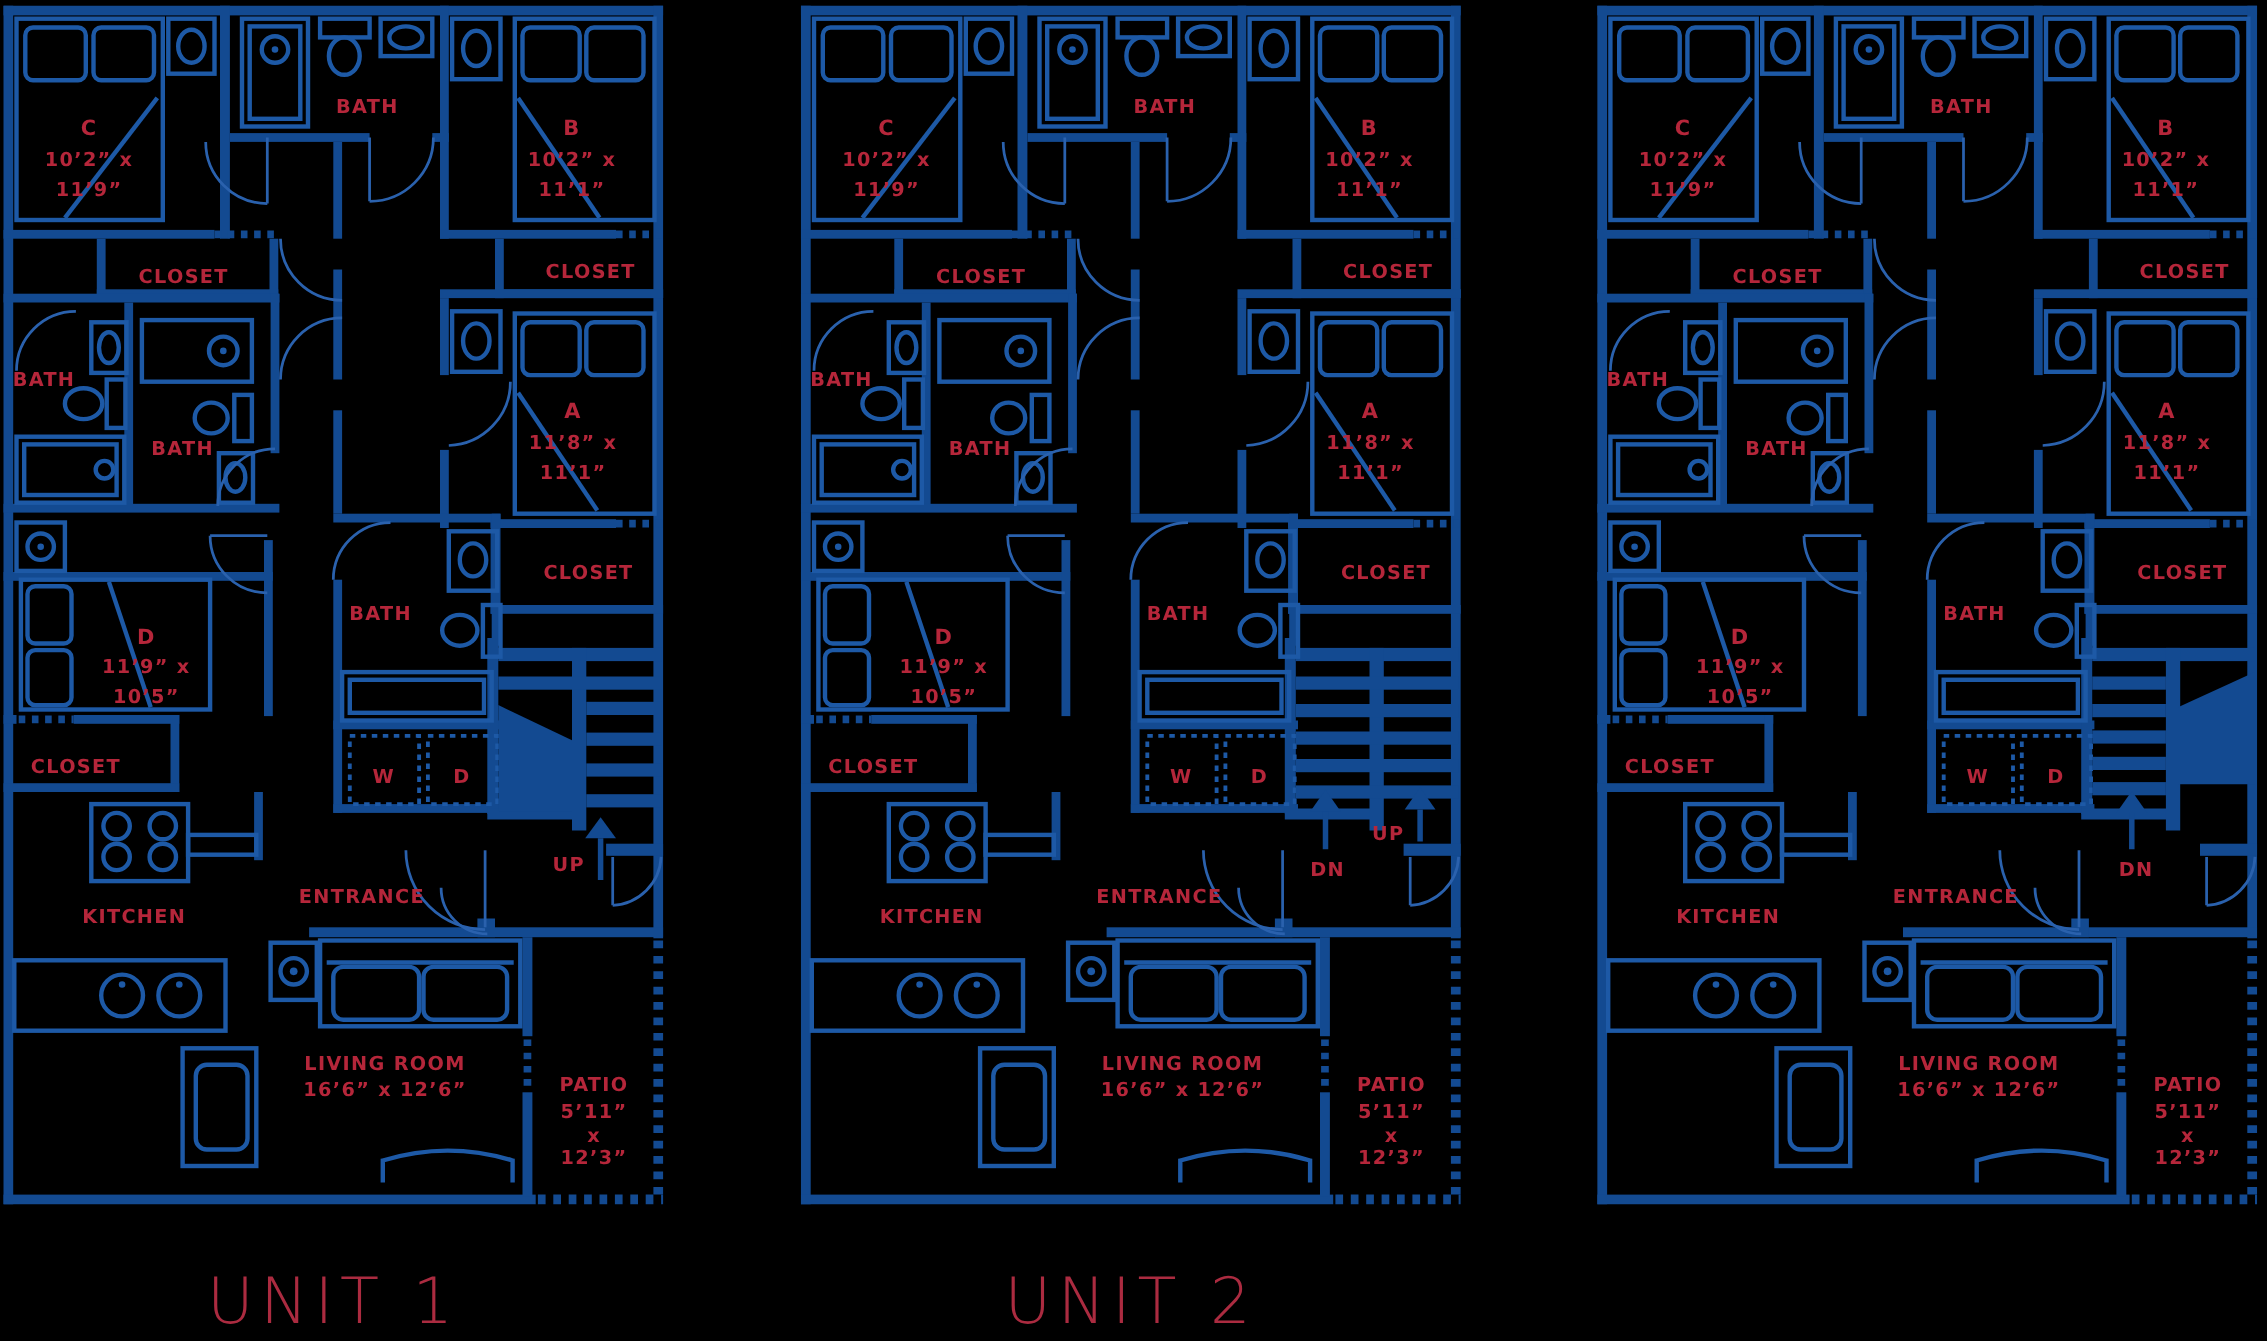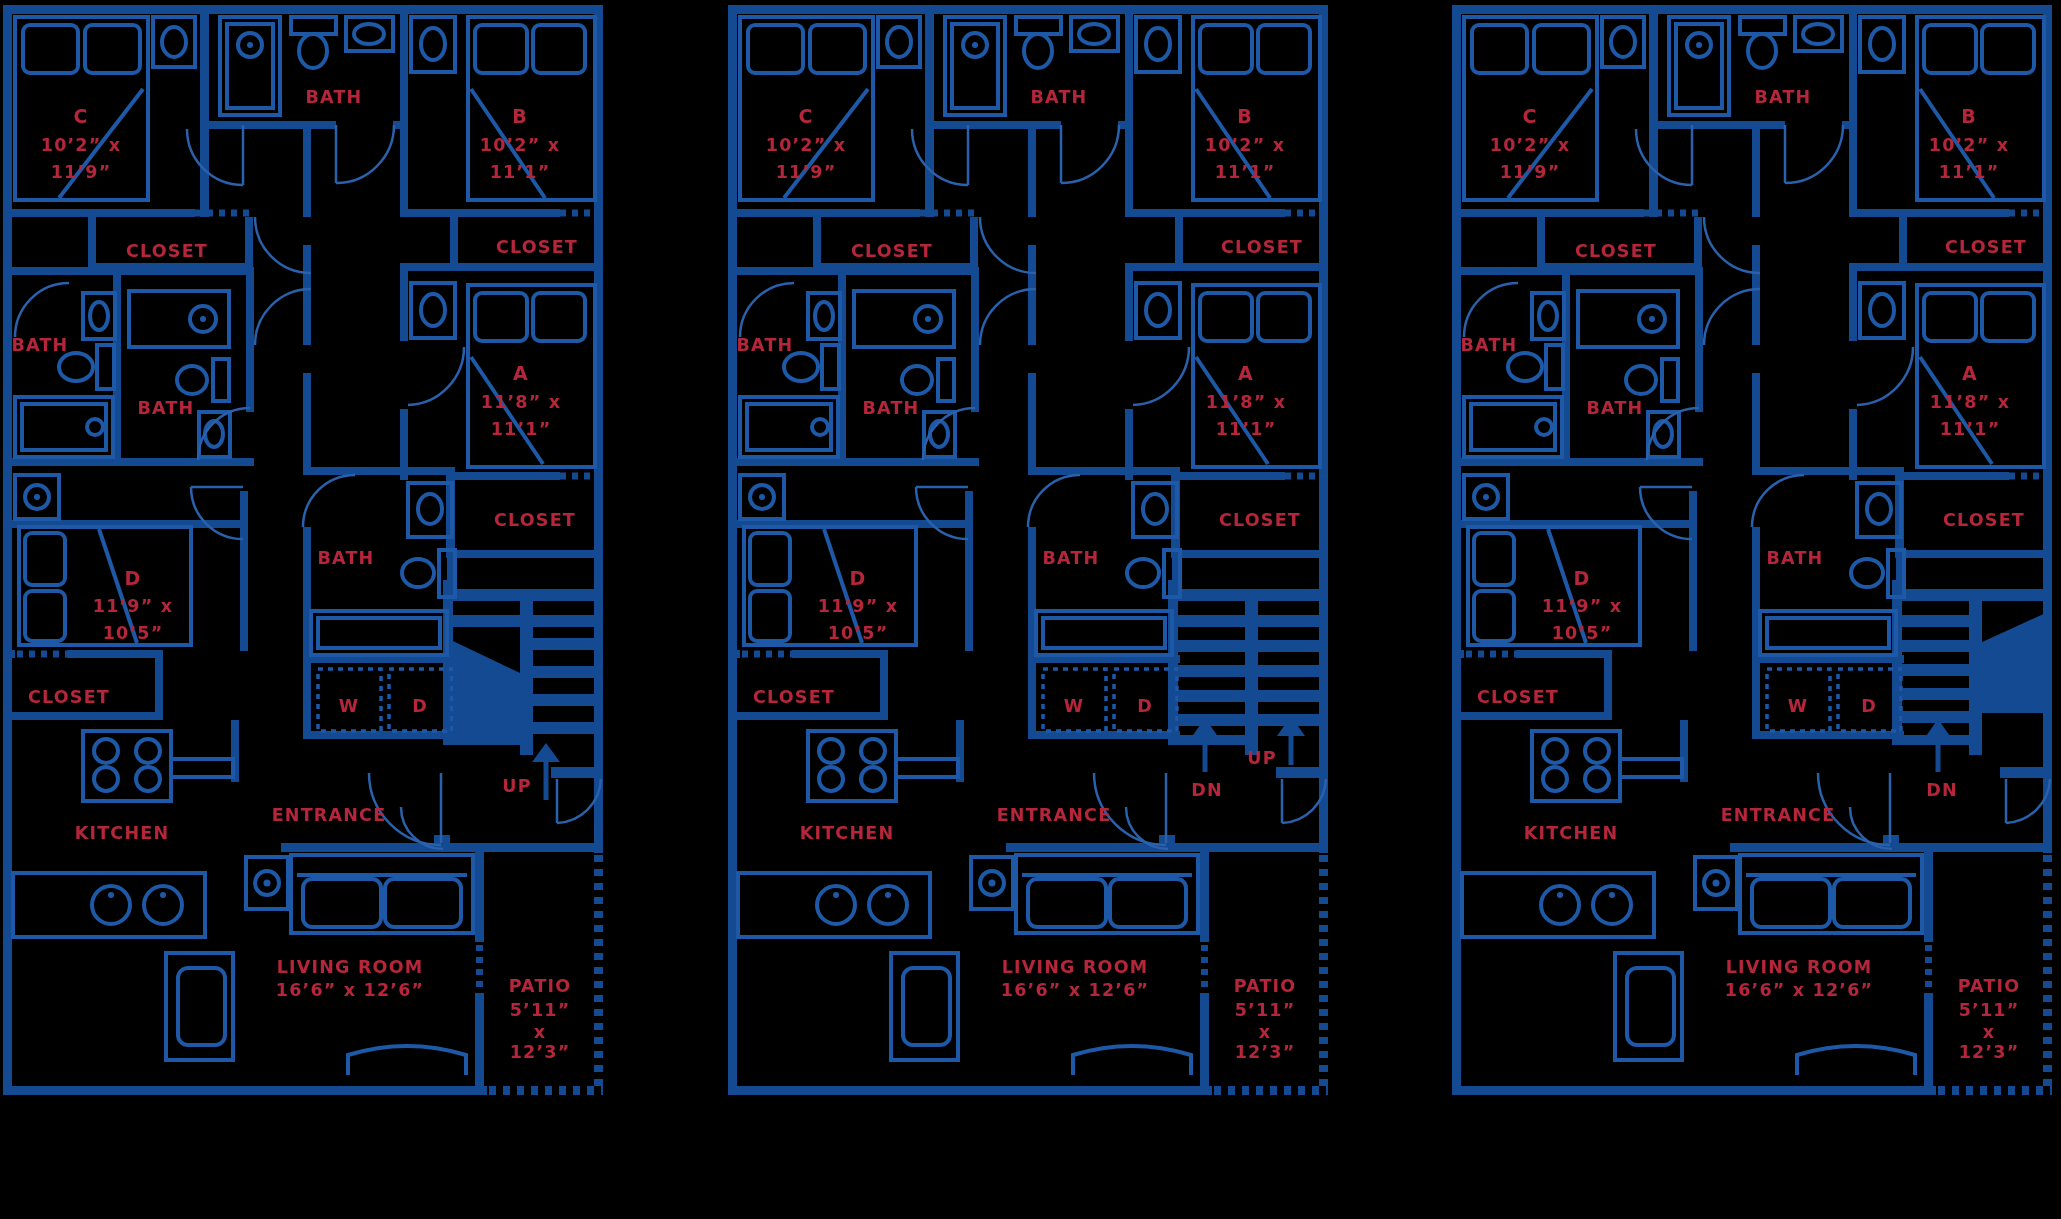--- a/index.html
+++ b/index.html
@@ -277,40 +277,42 @@
       <rect class="w" x="530" y="633" width="68" height="12"></rect>
       <rect class="w" x="530" y="661" width="68" height="12"></rect>
       <rect class="w" x="530" y="689" width="68" height="12"></rect>
       <rect class="w" x="530" y="717" width="68" height="12"></rect>
       <polygon class="w" points="450,636 517,668 517,733 450,733"></polygon>
       <polygon class="w" points="543,738 529,757 557,757"></polygon>
       <line x1="543" y1="757" x2="543" y2="795" stroke="var(--color-wall,#134a91)" stroke-width="5"></line>
       <text class="lbl" x="514" y="787">UP</text>
     </g>
   </svg>
+  <div class="unit-title">UNIT 1</div>
 </div>
 
 <div class="unit" style="left:728px">
   <svg viewBox="0 0 600 1090" width="600" height="1090">
     <use href="#plan-geometry"></use>
     <use href="#plan-labels"></use>
     <g>
       <rect class="w" x="450" y="610" width="148" height="12"></rect>
       <rect class="w" x="450" y="635" width="148" height="12"></rect>
       <rect class="w" x="450" y="660" width="148" height="12"></rect>
       <rect class="w" x="450" y="685" width="148" height="12"></rect>
       <rect class="w" x="450" y="709" width="148" height="12"></rect>
       <polygon class="w" points="477,713 463,733 491,733"></polygon>
       <line x1="477" y1="733" x2="477" y2="767" stroke="var(--color-wall,#134a91)" stroke-width="5"></line>
       <polygon class="w" points="563,711 549,731 577,731"></polygon>
       <line x1="563" y1="731" x2="563" y2="760" stroke="var(--color-wall,#134a91)" stroke-width="5"></line>
       <text class="lbl" x="479" y="791">DN</text>
       <text class="lbl" x="534" y="759">UP</text>
     </g>
   </svg>
+  <div class="unit-title">UNIT 2</div>
 </div>
 
 <div class="unit" style="left:1452px">
   <svg viewBox="0 0 600 1090" width="600" height="1090">
     <use href="#plan-geometry"></use>
     <use href="#plan-labels"></use>
     <g>
       <rect class="w" x="450" y="610" width="67" height="12"></rect>
       <rect class="w" x="450" y="635" width="67" height="12"></rect>
       <rect class="w" x="450" y="659" width="67" height="12"></rect>

